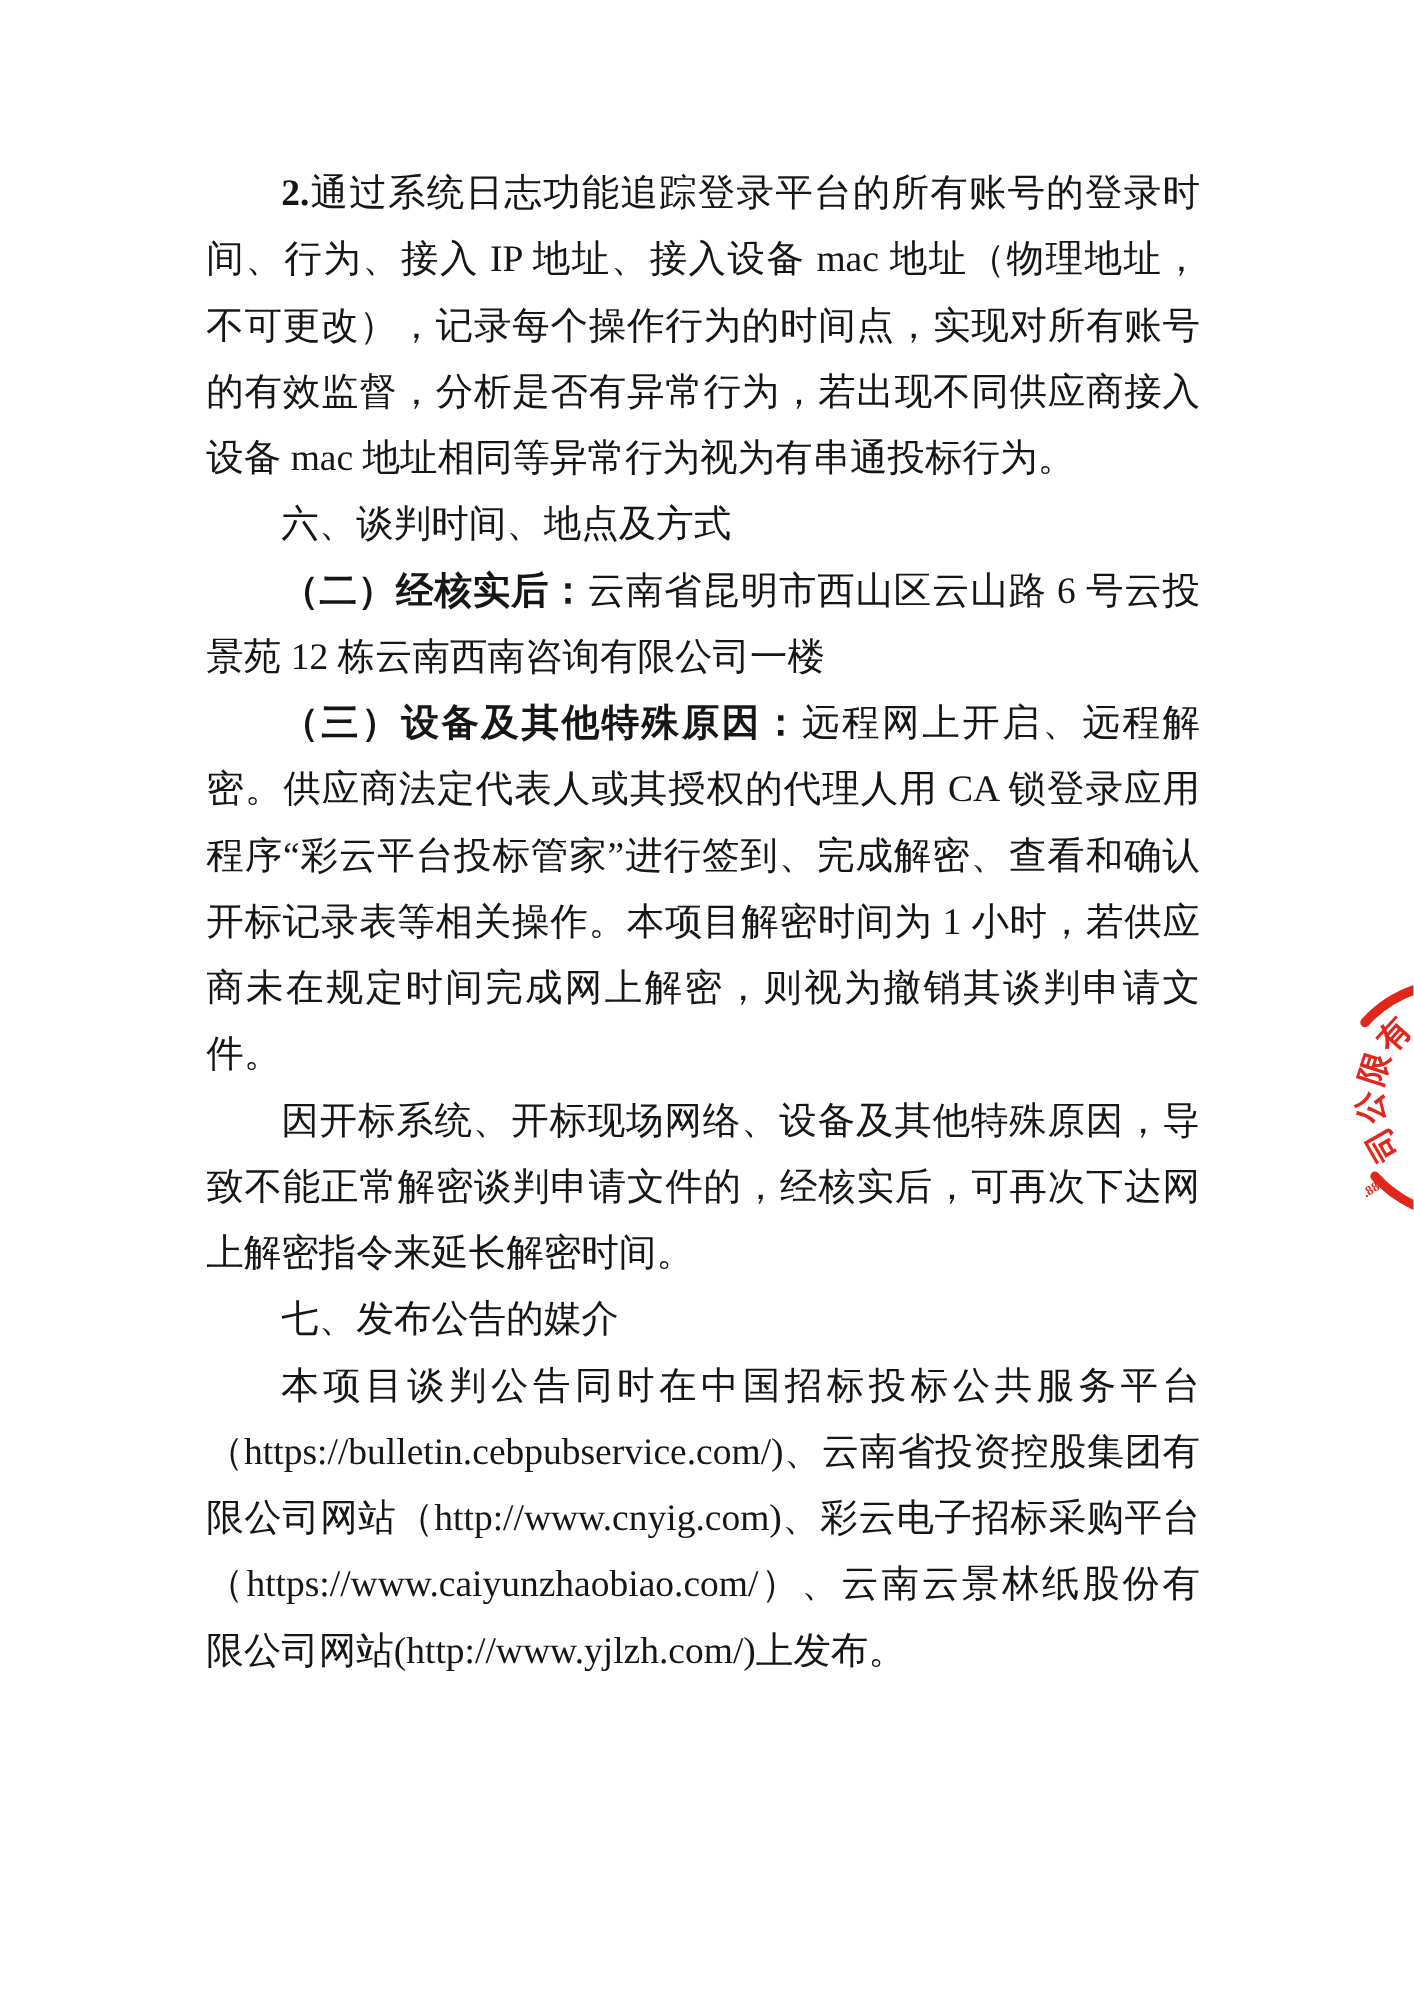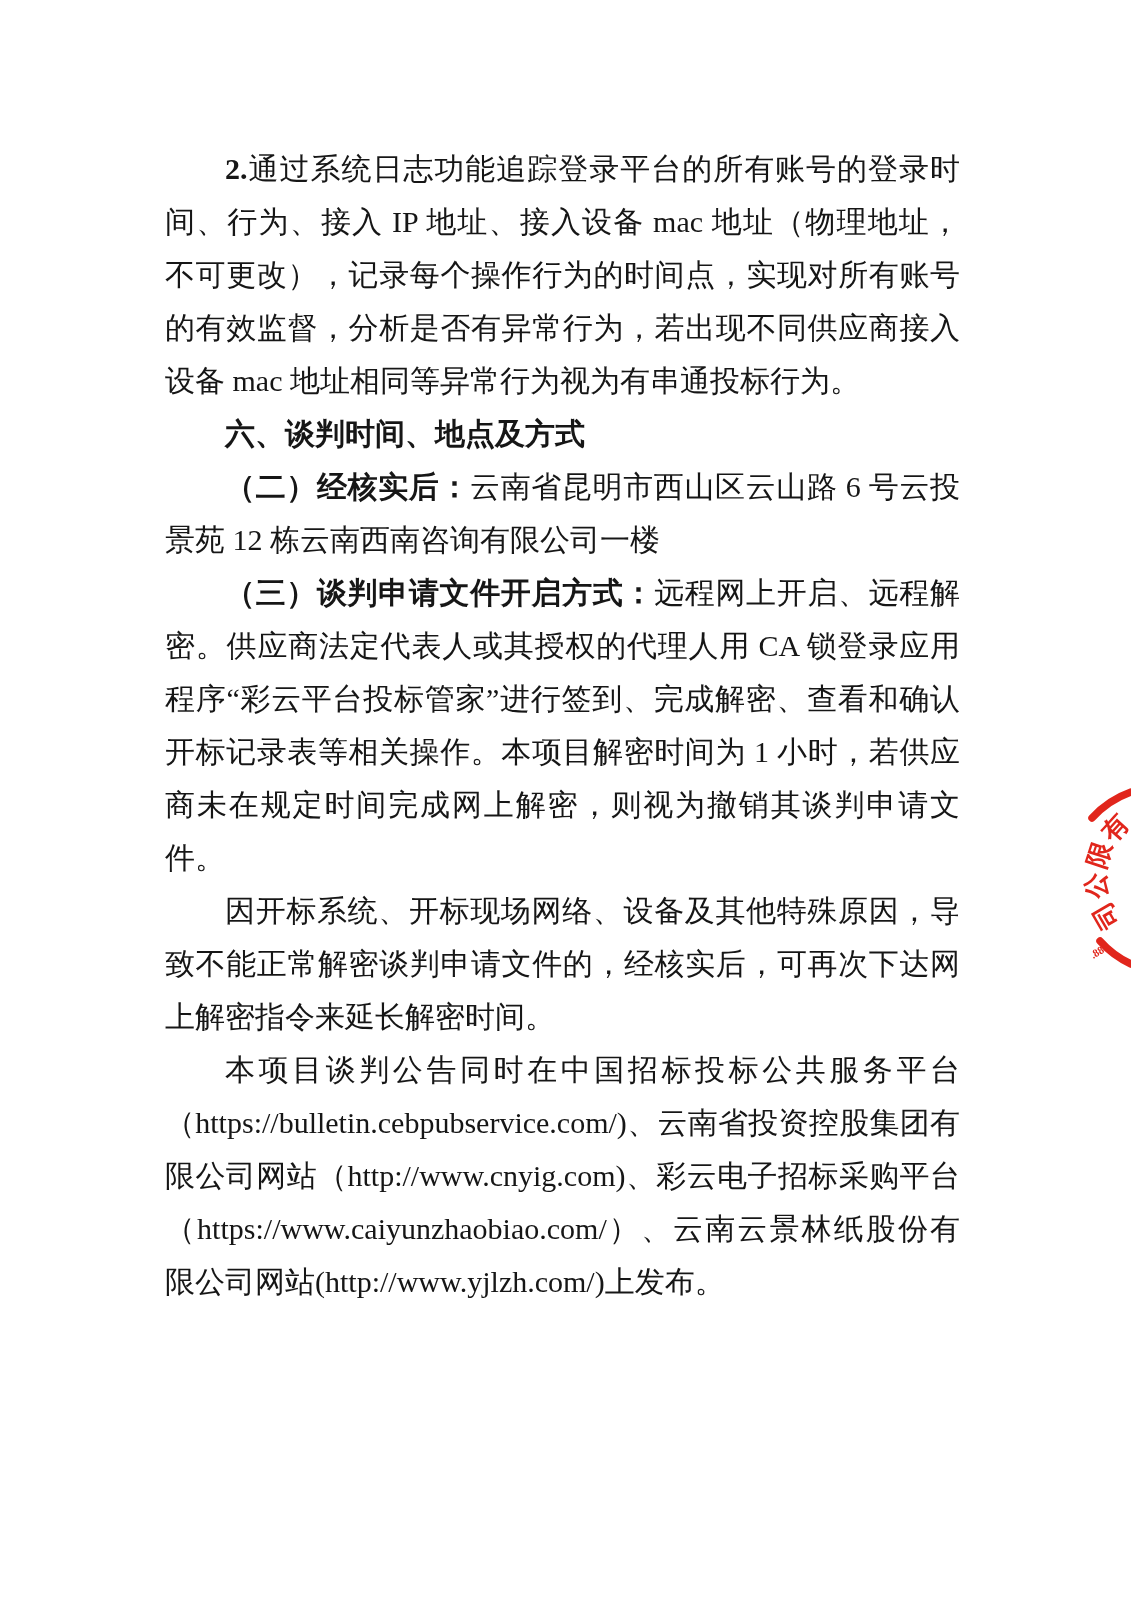--- a/index.html
+++ b/index.html
@@ -8,38 +8,38 @@
     width: 1131px;
     height: 1600px;
     background: #ffffff;
     overflow: hidden;
     font-family: "Liberation Serif", "DejaVu Serif", serif;
     color: #161616;
   }
   .content {
     position: absolute;
     left: 165px;
-    top: 142px;
+    top: 128px;
     width: 795px;
     font-size: 30px;
     line-height: 53px;
     text-align: justify;
     text-justify: inter-character;
   }
   .content p {
     margin: 0;
     text-indent: 2em;
     overflow-wrap: break-word;
   }
   .content h2 {
     margin: 0;
     font-size: 30px;
     line-height: 53px;
     text-indent: 2em;
-    font-weight: bold;
+    font-weight: normal;
     font-family: "Liberation Sans", "DejaVu Sans", sans-serif;
     text-align: left;
   }
   .b { font-weight: bold; }
   .stamp {
     position: absolute;
     top: 768px;
     right: 0;
     width: 91px;
     height: 212px;
@@ -57,24 +57,25 @@
 
   <div class="content">
 
     <p><span class="b">2.</span><span>通过系统日志功能追踪登录平台的所有账号的登录时间、行为、接入 IP 地址、接入设备 mac 地址（物理地址，不可更改），记录每个操作行为的时间点，实现对所有账号的有效监督，分析是否有异常行为，若出现不同供应商接入设备 mac 地址相同等异常行为视为有串通投标行为。</span></p>
 
     <h2>六、谈判时间、地点及方式</h2>
 
 
     <p><span class="b">（二）经核实后：</span><span>云南省昆明市西山区云山路 6 号云投景苑 12 栋云南西南咨询有限公司一楼</span></p>
 
-    <p><span class="b">（三）谈判申请文件开启方式：</span><span>远程网上开启、远程解密。供应商法定代表人或其授权的代理人用 CA 锁登录应用程序“彩云平台投标管家”进行签到、完成解密、查看和确认开标记录表等相关操作。本项目解密时间为 1 小时，若供应商未在规定时间完成网上解密，则视为撤销其谈判申请文件。</span></p>
+    <p><span class="b">（三）设备及其他特殊原因：</span><span>远程网上开启、远程解密。供应商法定代表人或其授权的代理人用 CA 锁登录应用程序“彩云平台投标管家”进行签到、完成解密、查看和确认开标记录表等相关操作。本项目解密时间为 1 小时，若供应商未在规定时间完成网上解密，则视为撤销其谈判申请文件。</span></p>
 
     <p><span>因开标系统、开标现场网络、设备及其他特殊原因，导致不能正常解密谈判申请文件的，经核实后，可再次下达网上解密指令来延长解密时间。</span></p>
 
+    <h2>七、发布公告的媒介</h2>
 
     <p><span>本项目谈判公告同时在中国招标投标公共服务平台（https://bulletin.cebpubservice.com/)、云南省投资控股集团有限公司网站（http://www.cnyig.com)、彩云电子招标采购平台（https://www.caiyunzhaobiao.com/）、云南云景林纸股份有限公司网站(http://www.yjlzh.com/)上发布。</span></p>
 
   </div>
 
   <div class="stamp">
     <svg width="91" height="212" viewBox="0 0 91 212">
 
       <path d="M 91 24 A 95 95 0 0 0 52 50" fill="none" stroke="#e1261c" stroke-width="7.5" stroke-linecap="round"></path>
 

